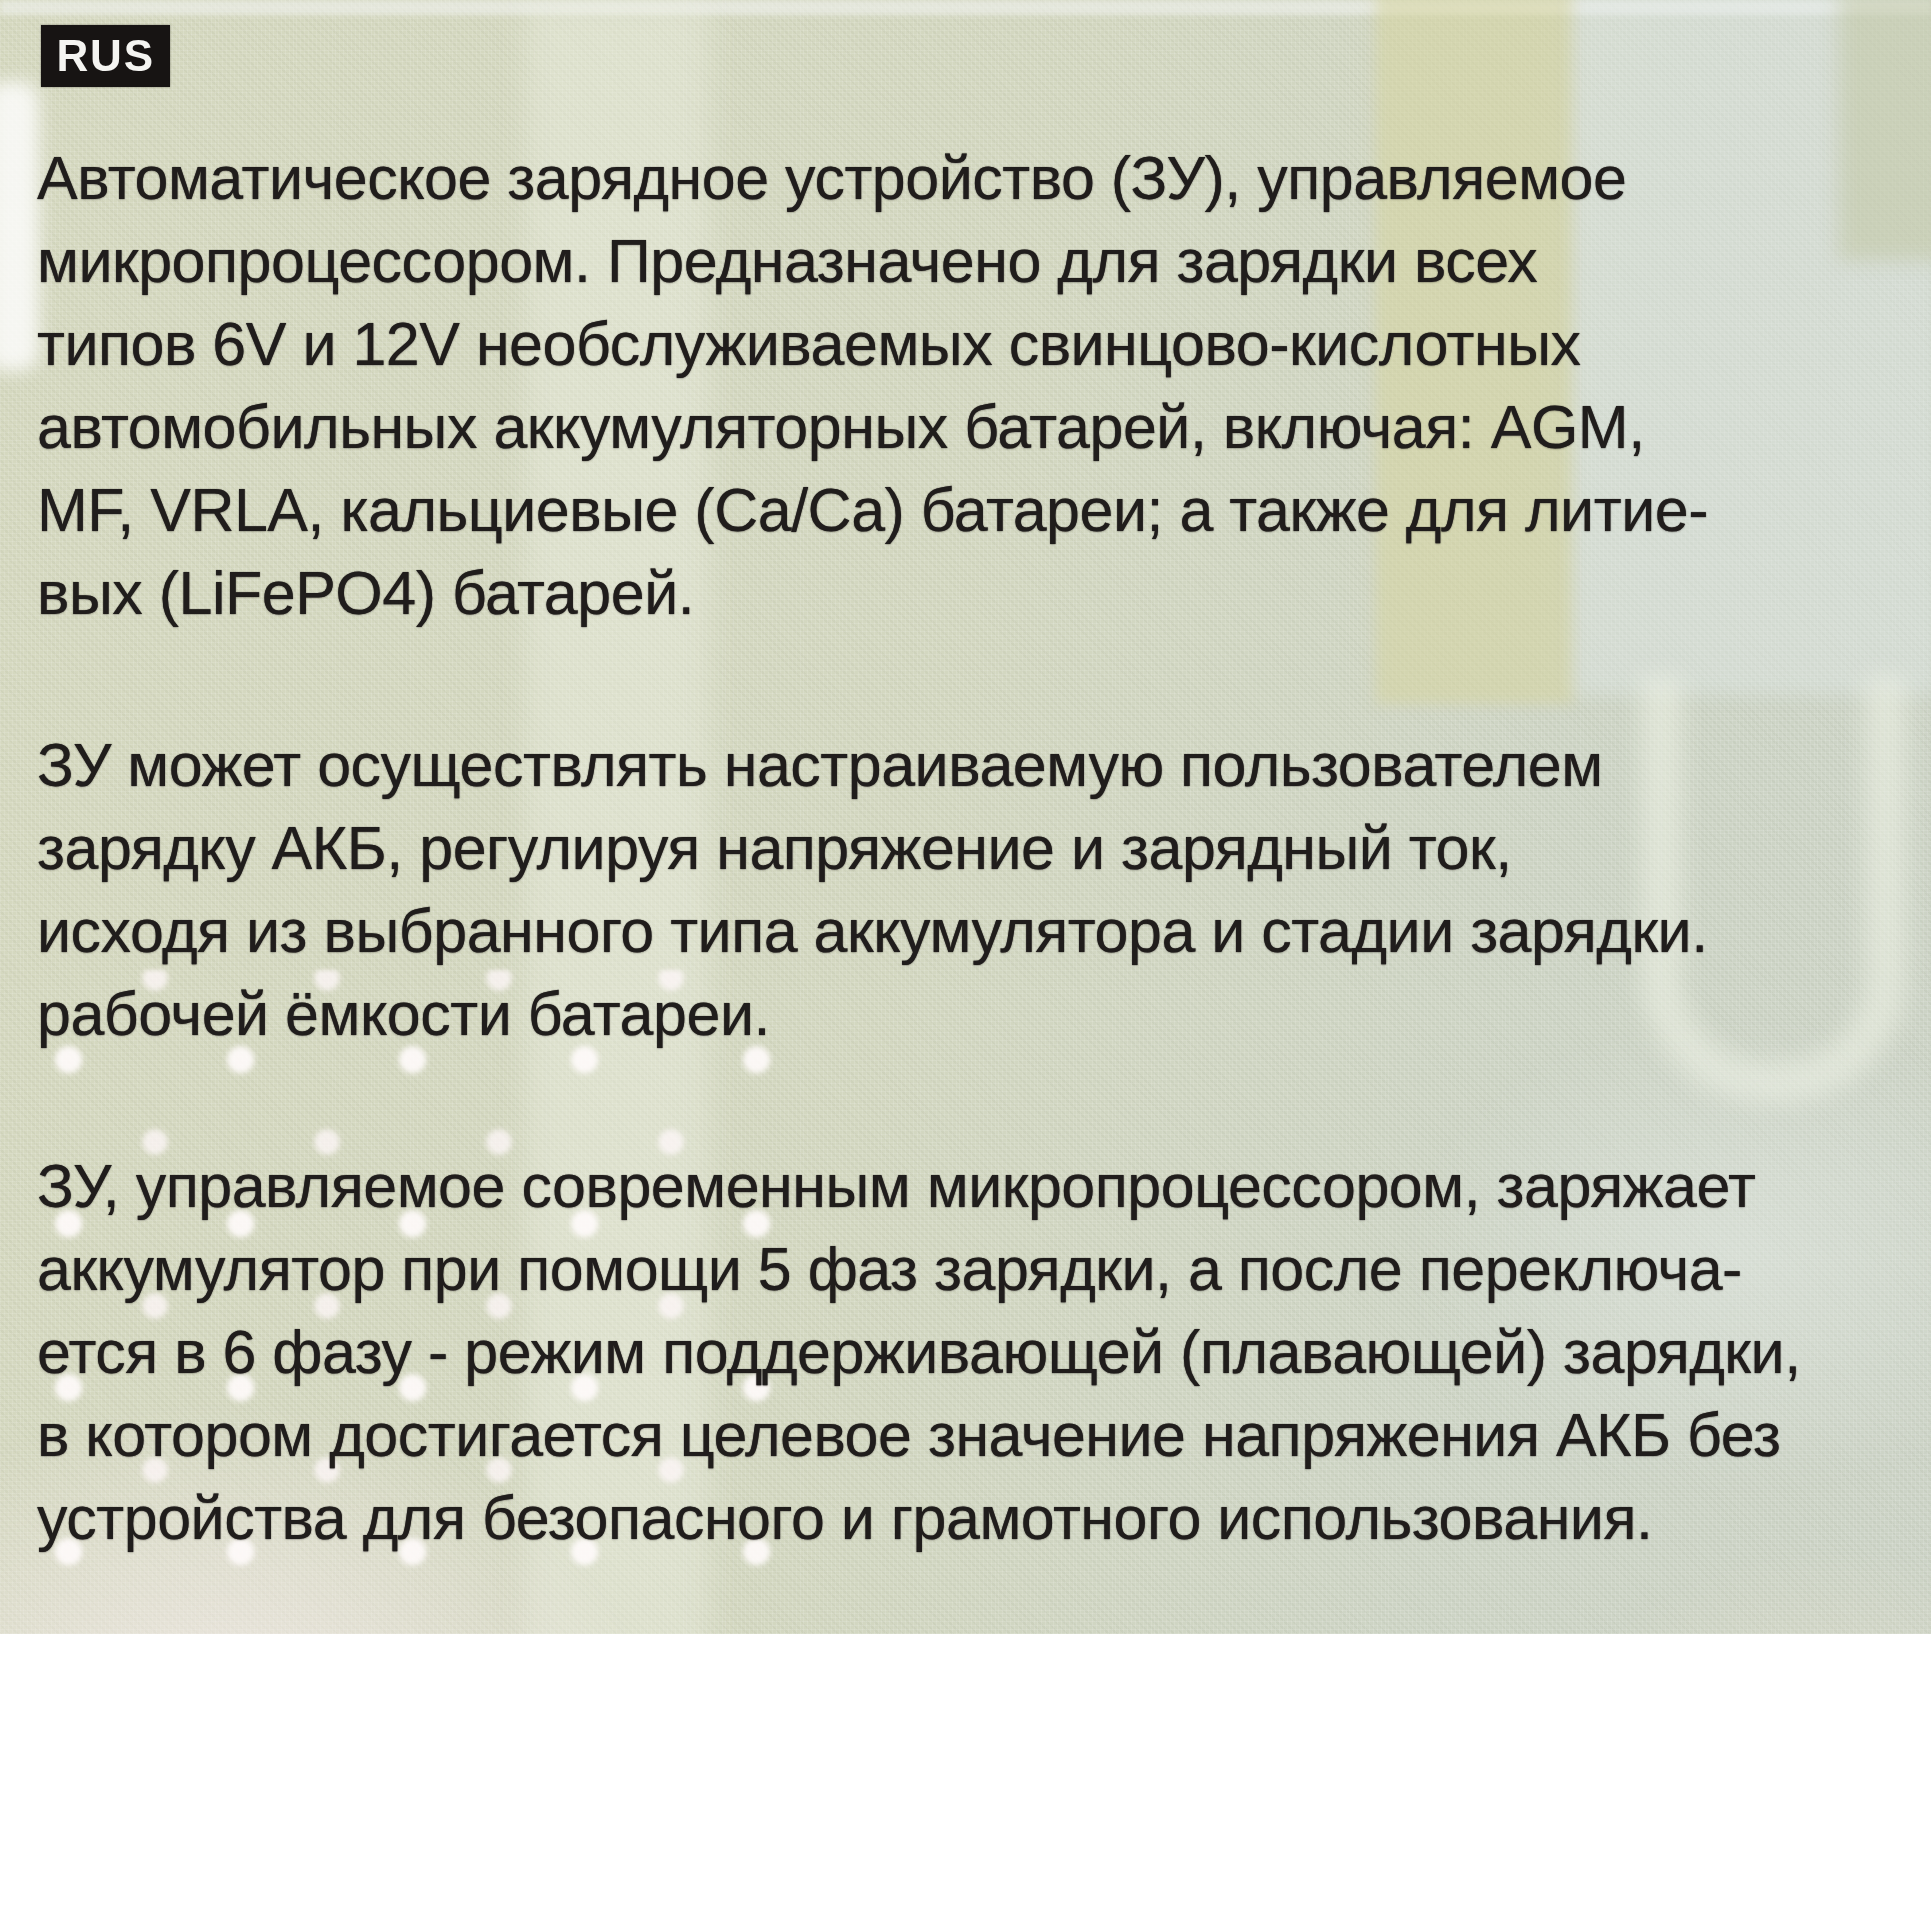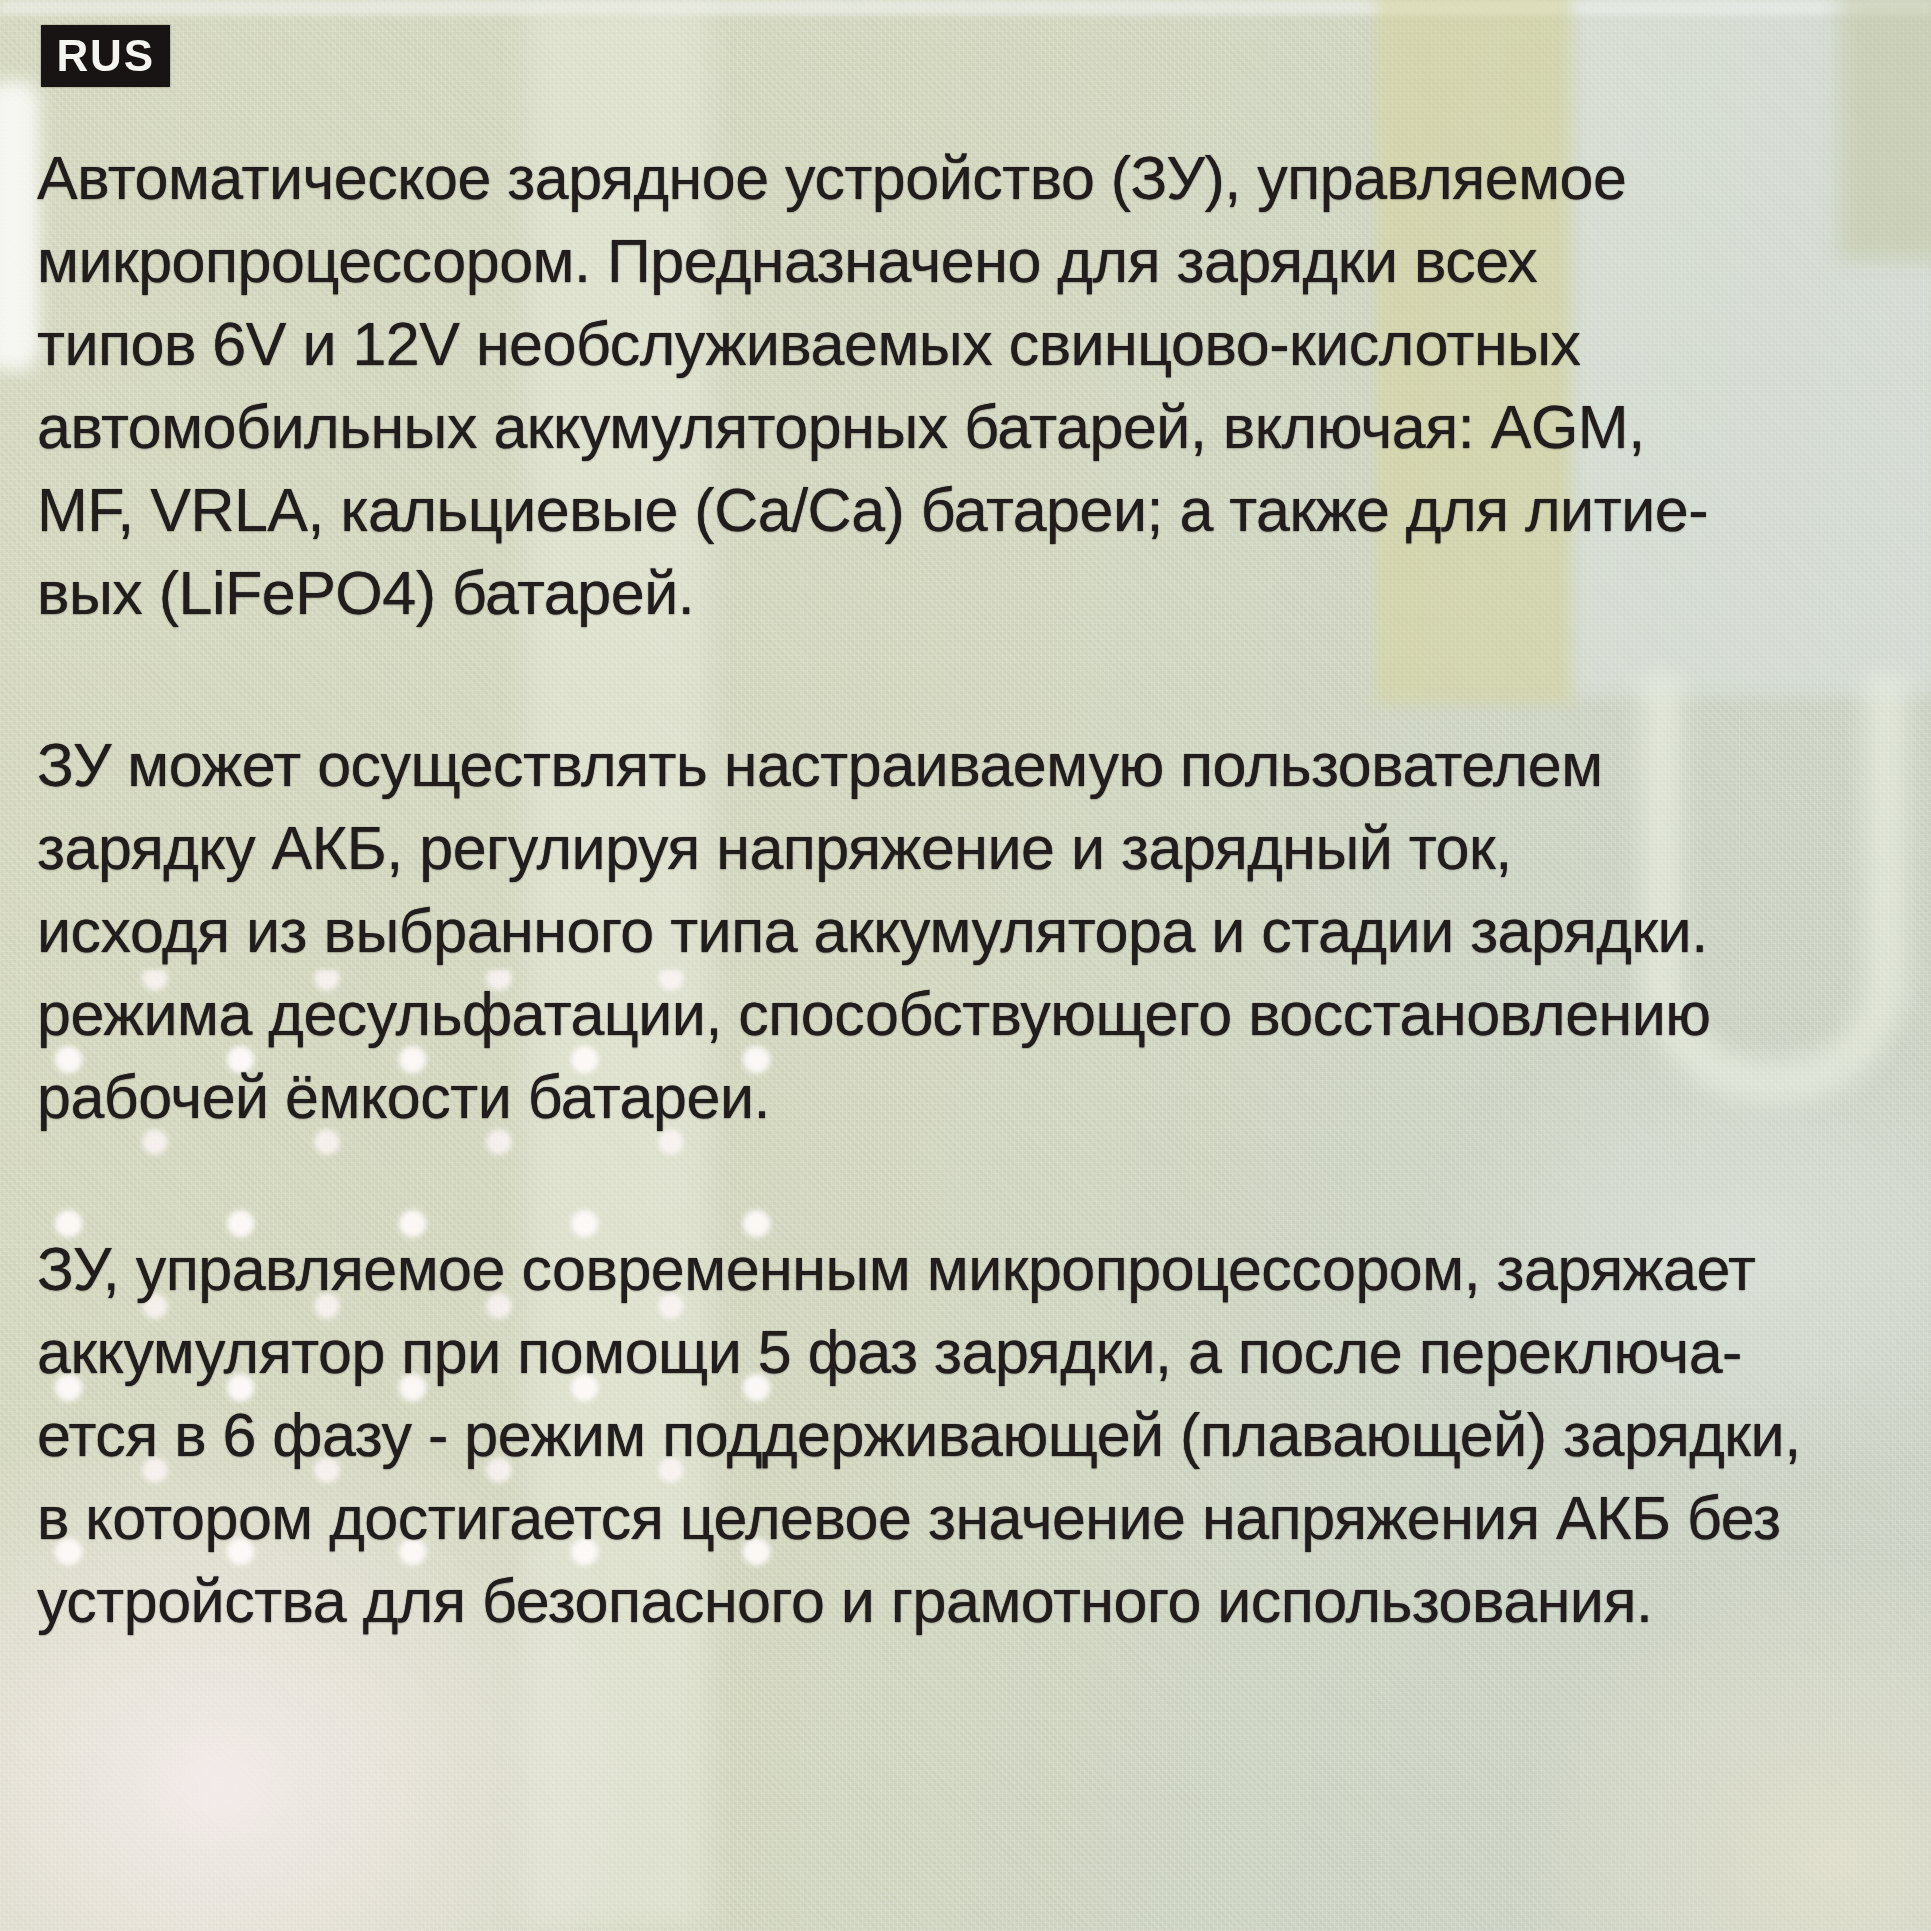--- a/index.html
+++ b/index.html
@@ -5,21 +5,21 @@
   html, body {
     margin: 0;
     padding: 0;
     width: 1931px;
     height: 1931px;
     font-family: "Liberation Sans", "DejaVu Sans", sans-serif;
   }
   .photo {
     position: relative;
     width: 1931px;
-    height: 1931px;
+    height: 1634px;
     overflow: hidden;
     background:
       linear-gradient(103deg, #d5d8bf 0%, #d3d7c0 48%, #cdd4c5 78%, #ccd3c6 100%);
   }
   
   .texture {
     position: absolute; inset: 0;
     background-image:
       repeating-linear-gradient(0deg,  rgba(255,255,255,0.12) 0 1px, rgba(0,0,0,0) 1px 3.9px),
       repeating-linear-gradient(90deg, rgba(255,255,255,0.12) 0 1px, rgba(0,0,0,0) 1px 3.9px),
@@ -104,21 +104,20 @@
       <div class="line">типов 6V и 12V необслуживаемых свинцово-кислотных</div>
       <div class="line">автомобильных аккумуляторных батарей, включая: AGM,</div>
       <div class="line">MF, VRLA, кальциевые (Ca/Ca) батареи; а также для литие-</div>
       <div class="line">вых (LiFePO4) батарей.</div>
     </div>
 
     <div class="para">
       <div class="line">ЗУ может осуществлять настраиваемую пользователем</div>
       <div class="line">зарядку АКБ, регулируя напряжение и зарядный ток,</div>
       <div class="line">исходя из выбранного типа аккумулятора и стадии зарядки.</div>
-      <div class="line">режима десульфатации, способствующего восстановлению</div>
       <div class="line">рабочей ёмкости батареи.</div>
     </div>
 
     <div class="para">
       <div class="line">ЗУ, управляемое современным микропроцессором, заряжает</div>
       <div class="line">аккумулятор при помощи 5 фаз зарядки, а после переключа-</div>
       <div class="line">ется в 6 фазу - режим поддерживающей (плавающей) зарядки,</div>
       <div class="line">в котором достигается целевое значение напряжения АКБ без</div>
       <div class="line">устройства для безопасного и грамотного использования.</div>
     </div>

